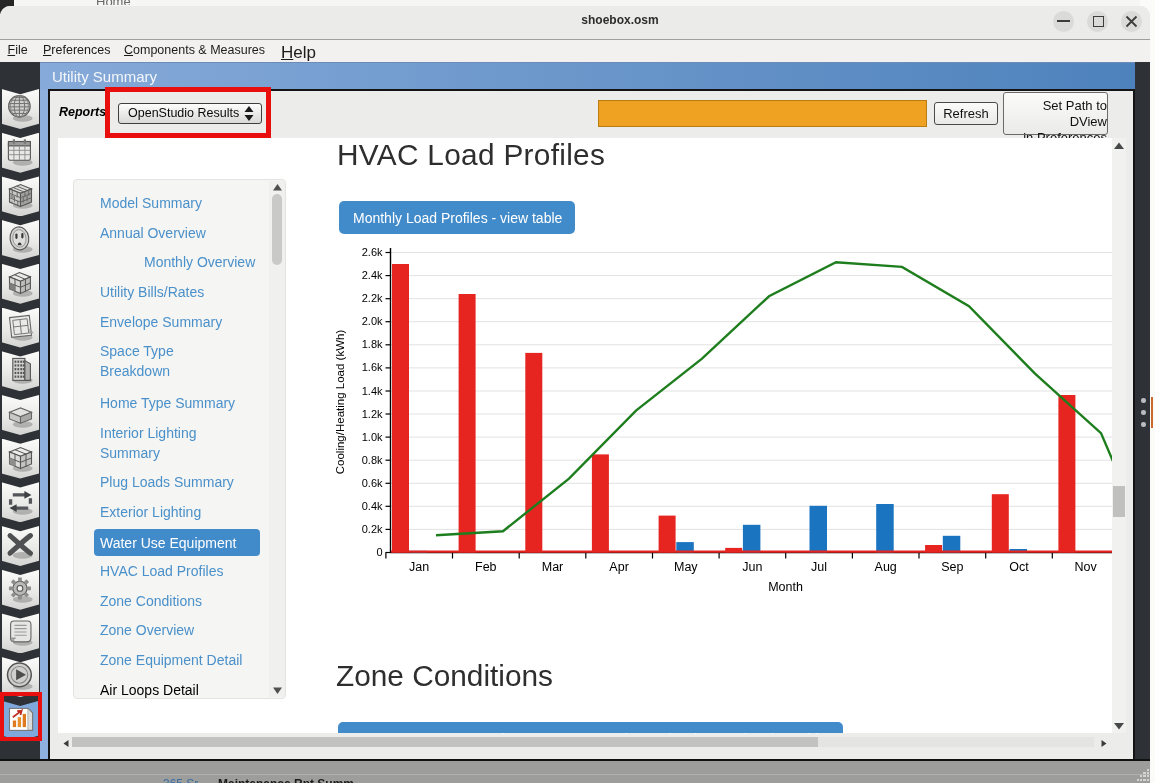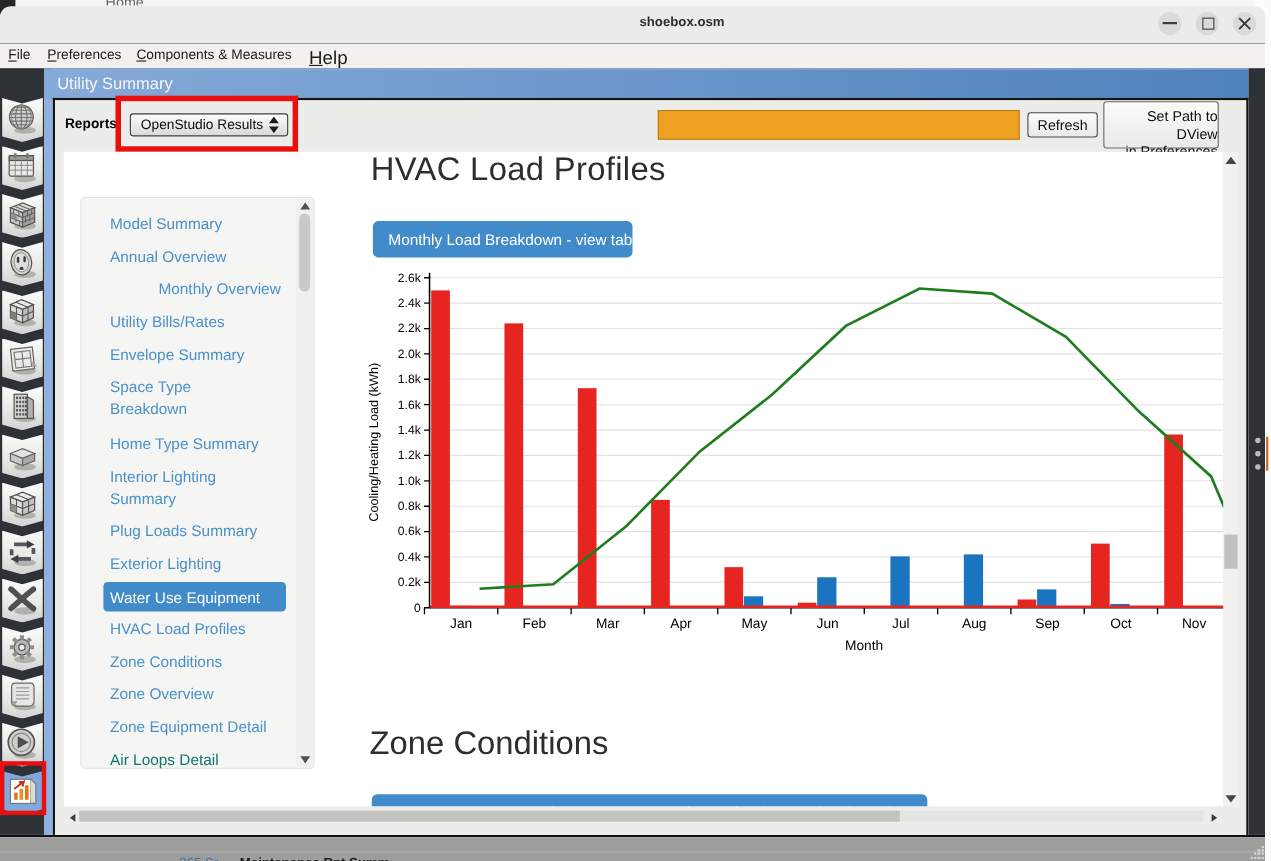--- a/index.html
+++ b/index.html
@@ -36,21 +36,21 @@
 <div class="abs" style="left:281px;top:43px;font-size:17px;color:#1b1b1b;"><span style="text-decoration:underline;">H</span>elp</div>
 <div class="abs" style="left:0;top:62px;width:40px;height:696.5px;background:#2e3236;"></div>
 <div class="abs" style="left:40px;top:62px;width:8px;height:696.5px;background:#8fb1dd;"></div>
 <div class="abs" style="left:40px;top:62px;width:1095px;height:28px;background:linear-gradient(to right,#86aad9,#4e82bc);border-top:1px solid #6b8cb8;box-sizing:border-box;"></div>
 <div class="abs" style="left:52px;top:68px;font-size:15px;color:#f4f6f9;">Utility Summary</div>
 <div class="abs" style="left:1135px;top:62px;width:15px;height:696.5px;background:#2e3236;"></div>
 <div class="abs" style="left:1141px;top:398px;width:4.5px;height:4.5px;border-radius:50%;background:#b9bcbf;"></div>
 <div class="abs" style="left:1141px;top:410px;width:4.5px;height:4.5px;border-radius:50%;background:#b9bcbf;"></div>
 <div class="abs" style="left:1141px;top:422px;width:4.5px;height:4.5px;border-radius:50%;background:#b9bcbf;"></div>
 <div class="abs" style="left:48px;top:89px;width:1087px;height:669.5px;background:#ececea;border:2px solid #141414;border-bottom:none;box-sizing:border-box;"></div>
-<div class="abs" style="left:59px;top:105px;font-size:12.5px;font-weight:bold;color:#000;">Reports</div>
+<div class="abs" style="left:59px;top:105px;font-size:12.5px;font-weight:bold;color:#000;font-style:italic;">Reports</div>
 <div class="abs" style="left:105px;top:87px;width:166px;height:51px;border:5px solid #e90f0f;box-sizing:border-box;"></div>
 <div class="abs" style="left:118px;top:103px;width:144px;height:21px;border:1px solid #3f3f3f;border-radius:3px;background:linear-gradient(#fdfdfd,#d9d9d7);box-sizing:border-box;"></div>
 <div class="abs" style="left:128px;top:106px;font-size:12.5px;color:#0a0a0a;">OpenStudio Results</div>
 <svg class="abs" style="left:243px;top:106px;" width="12" height="15">
     <path d="M6 0 L10.5 6 L1.5 6 Z" fill="#1a1a1a"></path>
     <path d="M6 15 L10.5 9 L1.5 9 Z" fill="#1a1a1a"></path>
   </svg>
 <div class="abs" style="left:598px;top:100px;width:329px;height:27px;background:#efa122;border:1px solid #b97d14;box-sizing:border-box;"></div>
 <div class="abs" style="left:934px;top:102px;width:64px;height:23px;border:1px solid #4a4a4a;border-radius:3px;background:linear-gradient(#fbfbfa,#e9e9e7);box-sizing:border-box;text-align:center;font-size:13px;color:#111;padding-top:3px;">Refresh</div>
 <div class="abs" style="left:1003px;top:92px;width:105px;height:43px;border:1px solid #6a6a6a;border-radius:3px;background:linear-gradient(#fbfbfa,#eaeae8);box-sizing:border-box;text-align:right;font-size:13px;color:#111;line-height:16px;padding-top:5px;">Set Path to DView<br>in Preferences</div>
@@ -75,24 +75,24 @@
 <div class="abs" style="left:100px;top:363.1px;font-size:14px;color:#4a90ca;">Breakdown</div>
 <div class="abs" style="left:100px;top:395px;font-size:14px;color:#4a90ca;">Home Type Summary</div>
 <div class="abs" style="left:100px;top:424.6px;font-size:14px;color:#4a90ca;">Interior Lighting</div>
 <div class="abs" style="left:100px;top:444.6px;font-size:14px;color:#4a90ca;">Summary</div>
 <div class="abs" style="left:100px;top:474.2px;font-size:14px;color:#4a90ca;">Plug Loads Summary</div>
 <div class="abs" style="left:100px;top:503.9px;font-size:14px;color:#4a90ca;">Exterior Lighting</div>
 <div class="abs" style="left:100px;top:563.1px;font-size:14px;color:#4a90ca;">HVAC Load Profiles</div>
 <div class="abs" style="left:100px;top:592.7px;font-size:14px;color:#4a90ca;">Zone Conditions</div>
 <div class="abs" style="left:100px;top:622.4px;font-size:14px;color:#4a90ca;">Zone Overview</div>
 <div class="abs" style="left:100px;top:652px;font-size:14px;color:#4a90ca;">Zone Equipment Detail</div>
-<div class="abs" style="left:100px;top:681.6px;font-size:14px;color:#0f766e;">Air Loops Detail</div>
+<div class="abs" style="left:100px;top:681.6px;font-size:14px;color:#000000;">Air Loops Detail</div>
 <div class="abs" style="left:337px;top:138px;font-size:29.8px;letter-spacing:0.3px;color:#2e2e2e;">HVAC Load Profiles</div>
 <div class="abs" style="left:339px;top:201px;width:236px;height:33px;background:#428bca;border-radius:5px;"></div>
-<div class="abs" style="left:353px;top:210px;font-size:14px;color:#ffffff;">Monthly Load Breakdown - view table</div>
+<div class="abs" style="left:353px;top:210px;font-size:14px;color:#ffffff;">Monthly Load Profiles - view table</div>
 <div class="abs" style="left:336px;top:659px;font-size:29.8px;color:#2e2e2e;">Zone Conditions</div>
 <div class="abs" style="left:338px;top:722px;width:505px;height:11px;background:#428bca;border-radius:5px 5px 0 0;"></div>
 <div class="abs" style="left:435px;top:730.5px;width:395px;height:3px;overflow:hidden;color:#ffffff;font-size:14px;">Zone Hourly Temperatures and Setpoints by Month - view table</div>
 <svg class="abs" style="left:334px;top:240px;" width="779" height="360" viewBox="0 0 779 360">
     <line x1="56.5" y1="289.4" x2="779.0" y2="289.4" stroke="#e2e2e2" stroke-width="1"></line>
     <line x1="56.5" y1="266.3" x2="779.0" y2="266.3" stroke="#e2e2e2" stroke-width="1"></line>
     <line x1="56.5" y1="243.3" x2="779.0" y2="243.3" stroke="#e2e2e2" stroke-width="1"></line>
     <line x1="56.5" y1="220.2" x2="779.0" y2="220.2" stroke="#e2e2e2" stroke-width="1"></line>
     <line x1="56.5" y1="197.1" x2="779.0" y2="197.1" stroke="#e2e2e2" stroke-width="1"></line>
     <line x1="56.5" y1="174.0" x2="779.0" y2="174.0" stroke="#e2e2e2" stroke-width="1"></line>

